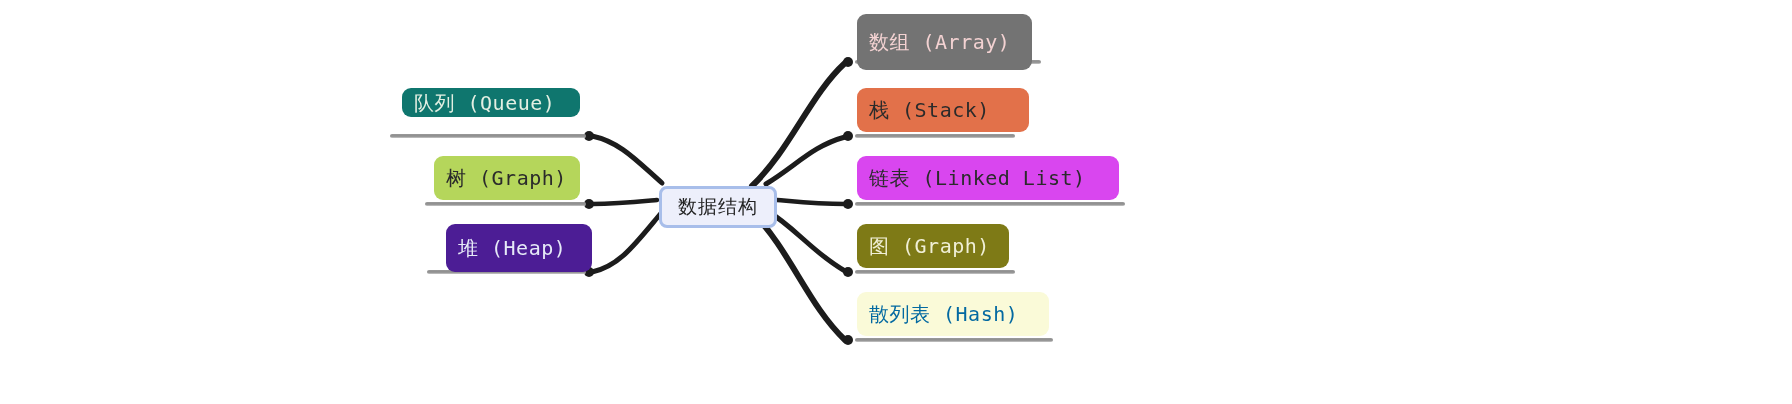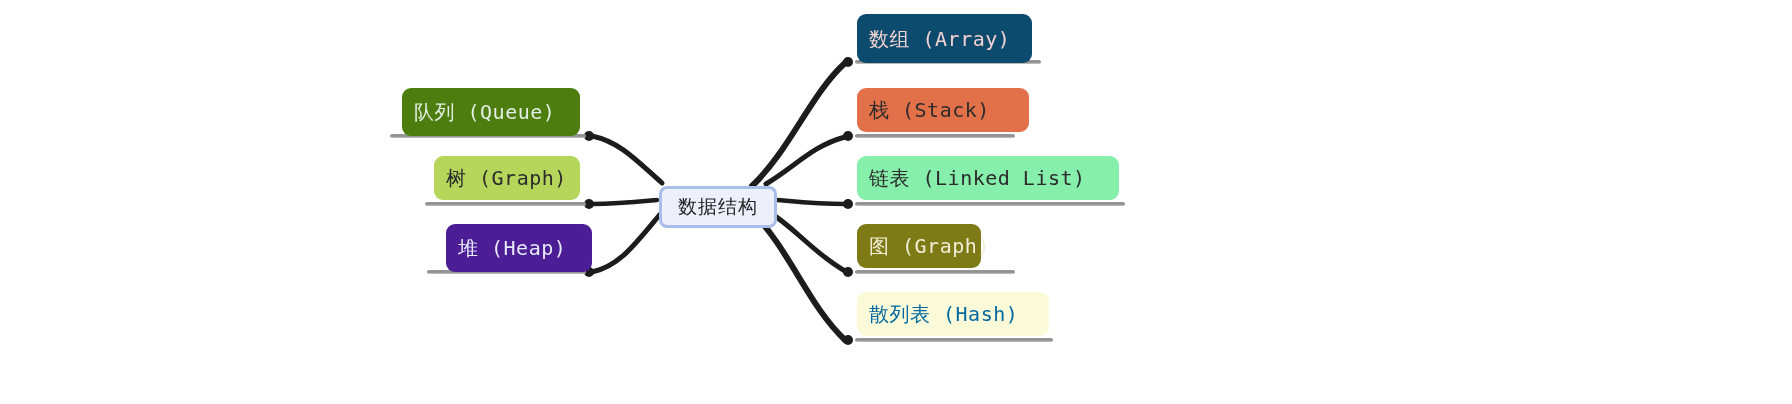--- a/index.html
+++ b/index.html
@@ -104,24 +104,24 @@
 
   <div class="underbar" id="bar-0" style="left: 855px; top: 60px; width: 186px;"></div>
   <div class="underbar" id="bar-1" style="left: 855px; top: 134px; width: 160px;"></div>
   <div class="underbar" id="bar-2" style="left: 855px; top: 202px; width: 270px;"></div>
   <div class="underbar" id="bar-3" style="left: 855px; top: 270px; width: 160px;"></div>
   <div class="underbar" id="bar-4" style="left: 855px; top: 338px; width: 198px;"></div>
   <div class="underbar" id="bar-5" style="left: 390px; top: 134px; width: 196px;"></div>
   <div class="underbar" id="bar-6" style="left: 425px; top: 202px; width: 161px;"></div>
   <div class="underbar" id="bar-7" style="left: 427px; top: 270px; width: 159px;"></div>
 
-  <div class="node" id="node-0" style="left: 857px; top: 14px; width: 175px; height: 49px; background: #0c4a6e; color: rgb(243, 210, 210);">数组 (Array)</div>
+  <div class="node" id="node-0" style="left: 857px; top: 14px; width: 175px; height: 56px; background: #737373; color: rgb(243, 210, 210);">数组 (Array)</div>
   <div class="node" id="node-1" style="left: 857px; top: 88px; width: 172px; height: 44px; background: rgb(226, 113, 74); color: rgb(43, 43, 43);">栈 (Stack)</div>
-  <div class="node" id="node-2" style="left: 857px; top: 156px; width: 262px; height: 44px; background: #86efac; color: rgb(43, 43, 43);">链表 (Linked List)</div>
-  <div class="node" id="node-3" style="left: 857px; top: 224px; width: 124px; height: 44px; background: rgb(126, 122, 22); color: rgb(240, 239, 214);">图 (Graph)</div>
+  <div class="node" id="node-2" style="left: 857px; top: 156px; width: 262px; height: 44px; background: #d946ef; color: rgb(43, 43, 43);">链表 (Linked List)</div>
+  <div class="node" id="node-3" style="left: 857px; top: 224px; width: 152px; height: 44px; background: rgb(126, 122, 22); color: rgb(240, 239, 214);">图 (Graph)</div>
   <div class="node" id="node-4" style="left: 857px; top: 292px; width: 192px; height: 44px; background: rgb(250, 250, 216); color: #0369a1;">散列表 (Hash)</div>
-  <div class="node" id="node-5" style="left: 402px; top: 88px; width: 178px; height: 48px; background: #4d7c0f; color: rgb(227, 239, 226);">队列 (Queue)</div>
+  <div class="node" id="node-5" style="left: 402px; top: 88px; width: 178px; height: 29px; background: #0f766e; color: rgb(227, 239, 226);">队列 (Queue)</div>
   <div class="node" id="node-6" style="left: 434px; top: 156px; width: 146px; height: 44px; background: rgb(181, 214, 91); color: rgb(43, 43, 43);">树 (Graph)</div>
   <div class="node" id="node-7" style="left: 446px; top: 224px; width: 146px; height: 48px; background: #4c1d95; color: rgb(230, 234, 247);">堆 (Heap)</div>
 
   <div id="center-node" style="left: 659px; top: 186px; width: 118px; height: 42px; background: rgb(237, 239, 251); border: 3px solid rgb(168, 190, 234); color: rgb(34, 34, 34);">数据结构</div>
 
 </div>
 
 </body></html>

